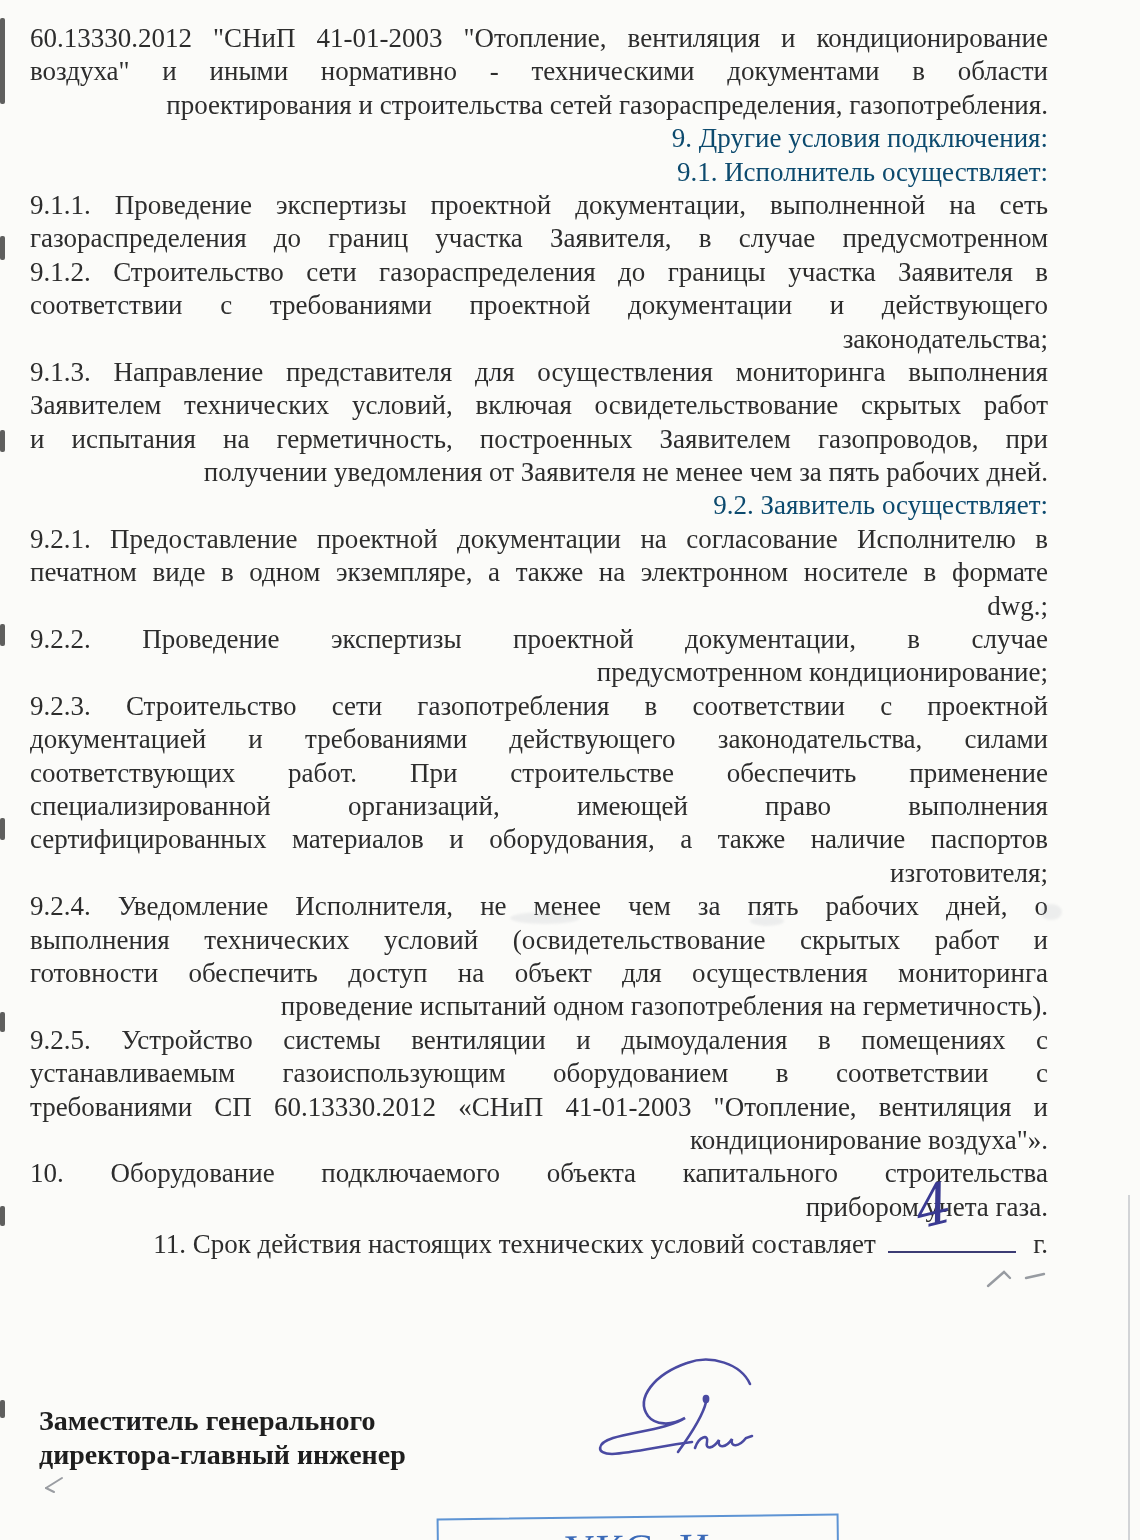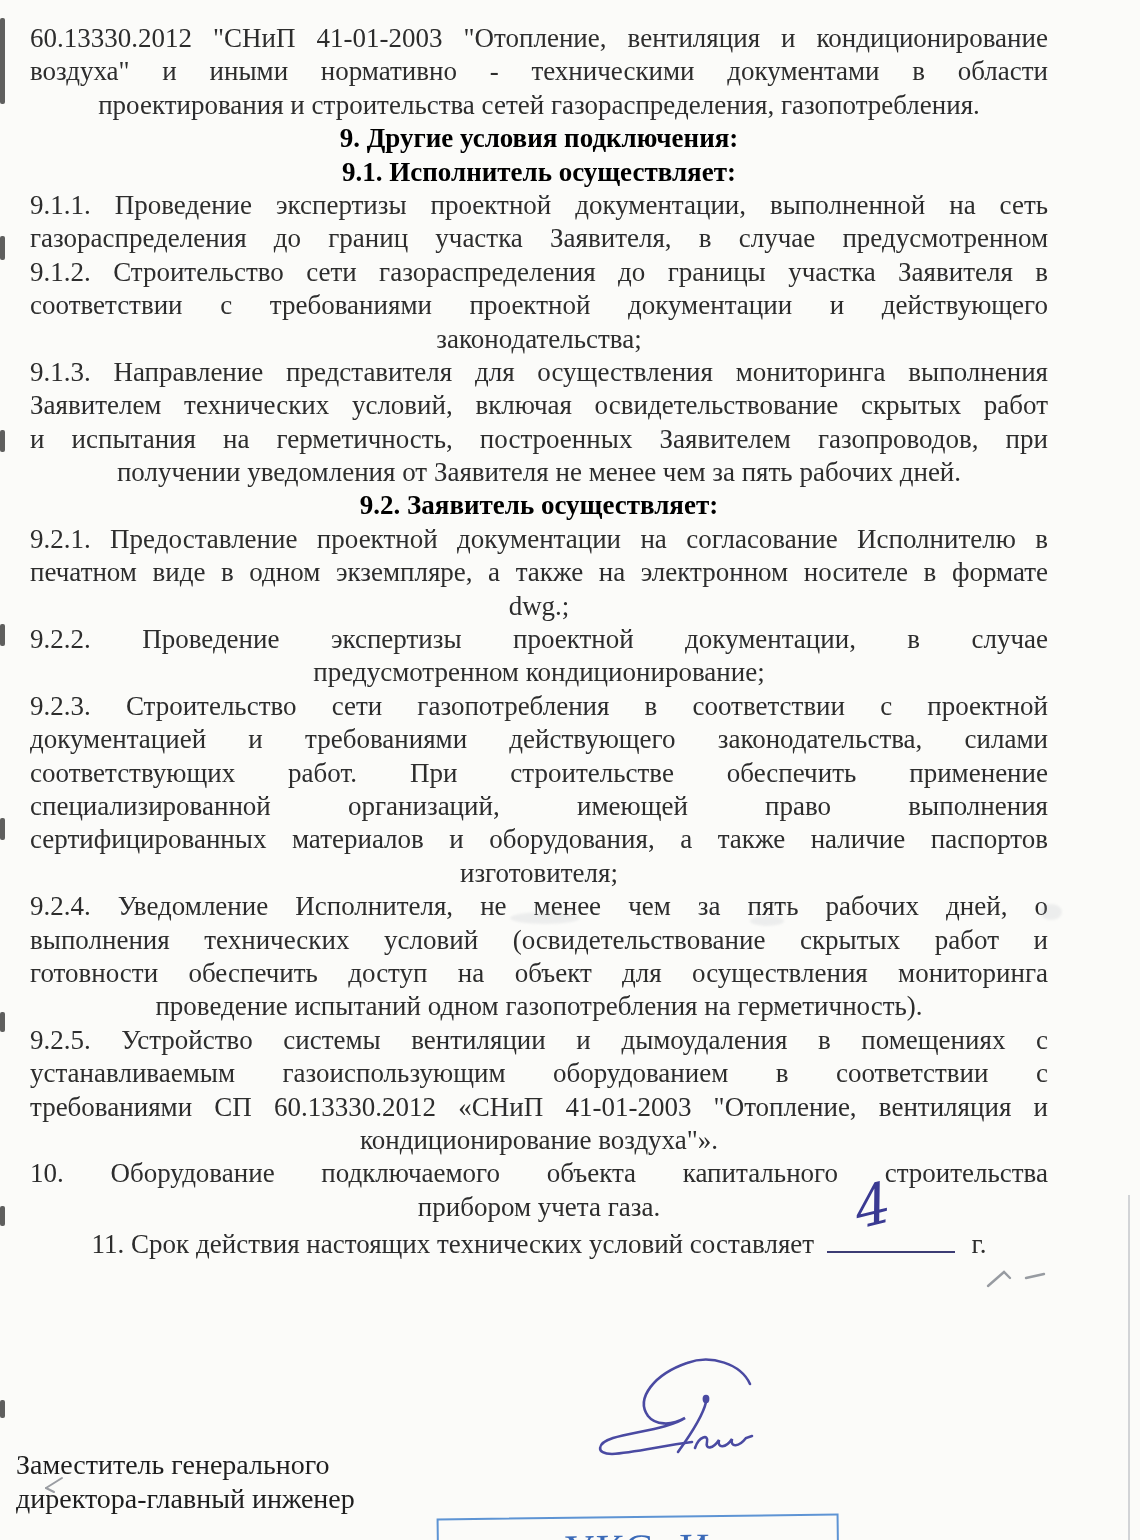--- a/index.html
+++ b/index.html
@@ -8,38 +8,38 @@
     width:1140px;height:1540px;
     background:#fbfbf9;
     overflow:hidden;
     font-family:"Liberation Serif","DejaVu Serif",serif;
     color:#2d2d2d;
   }
   .doc-text{
     position:absolute;left:30px;top:22px;width:1018px;
     font-size:27px;line-height:33.4px;
   }
-  .line{height:33.4px;white-space:normal;text-align:center;}
+  .line{height:33.4px;white-space:normal;text-align:right;}
   .line.j{text-align:justify;text-align-last:justify;}
-  .line.b{font-weight:bold;color:#000000;}
+  .line.b{font-weight:normal;color:#0c4a6e;}
   .blank{
     display:inline-block;width:128px;height:1em;
     border-bottom:2px solid #3c3c74;
     margin:0 10px 0 6px;position:relative;vertical-align:baseline;
   }
   .hand{
     position:absolute;left:28px;top:-46px;
     font-family:"DejaVu Serif",serif;font-style:italic;
     font-size:56px;color:#3a3a92;
     transform:rotate(-14deg) skewX(-4deg);
     line-height:1;
   }
   .sig-block{
-    position:absolute;left:16px;top:1404px;
-    font-size:28px;line-height:34px;font-weight:normal;color:#1e1e1e;margin-top:44px;
+    position:absolute;left:39px;top:1404px;
+    font-size:28px;line-height:34px;font-weight:bold;color:#1e1e1e;
   }
   .stamp{
     position:absolute;left:437px;top:1516px;width:398px;height:70px;
     border:2px solid #5e94d4;
     transform:rotate(-0.7deg);
     text-align:center;
   }
   .stamp-label{
     display:inline-block;margin-top:7px;
     font-size:42px;color:#3b6ab8;letter-spacing:2px;

